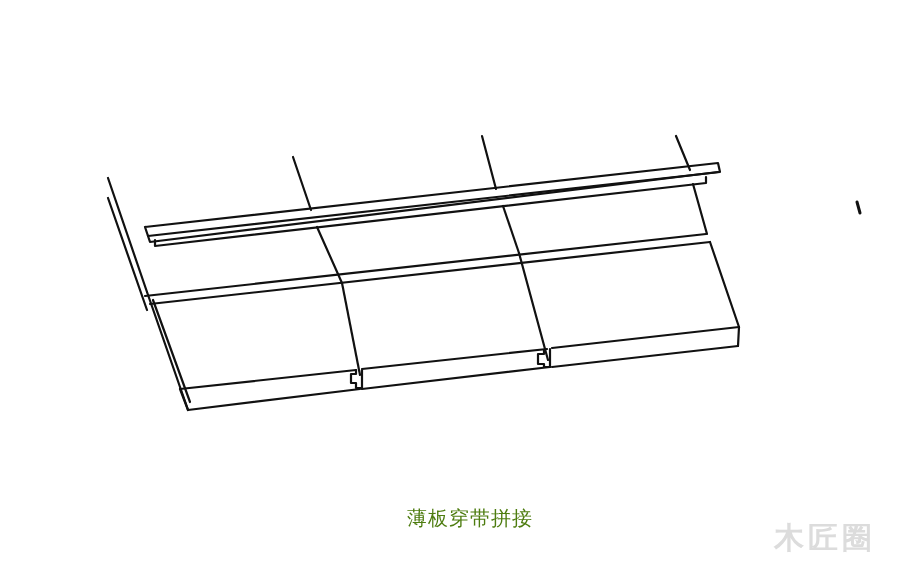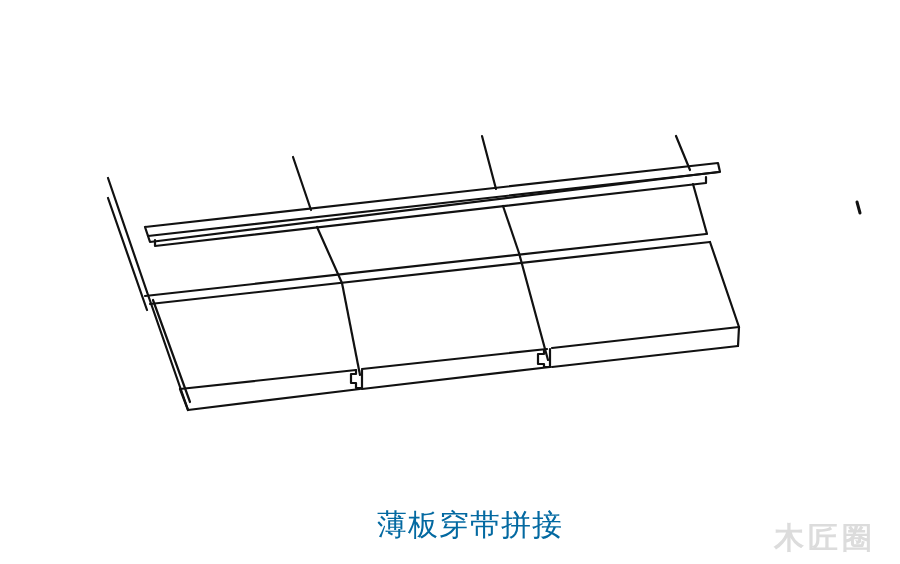--- a/index.html
+++ b/index.html
@@ -27,22 +27,22 @@
       stroke-linecap: round;
       stroke-linejoin: round;
     }
     .caption {
       position: absolute;
       left: 340px;
       top: 505px;
       width: 260px;
       text-align: center;
       font-family: "DejaVu Sans", sans-serif;
-      font-size: 30px;
-      color: #0369a1;
+      font-size: 20px;
+      color: #4d7c0f;
       letter-spacing: 1px;
     }
     .watermark {
       position: absolute;
       left: 774px;
       top: 518px;
       font-family: "DejaVu Sans", sans-serif;
       font-size: 30px;
       font-weight: bold;
       color: #dcdcdc;

